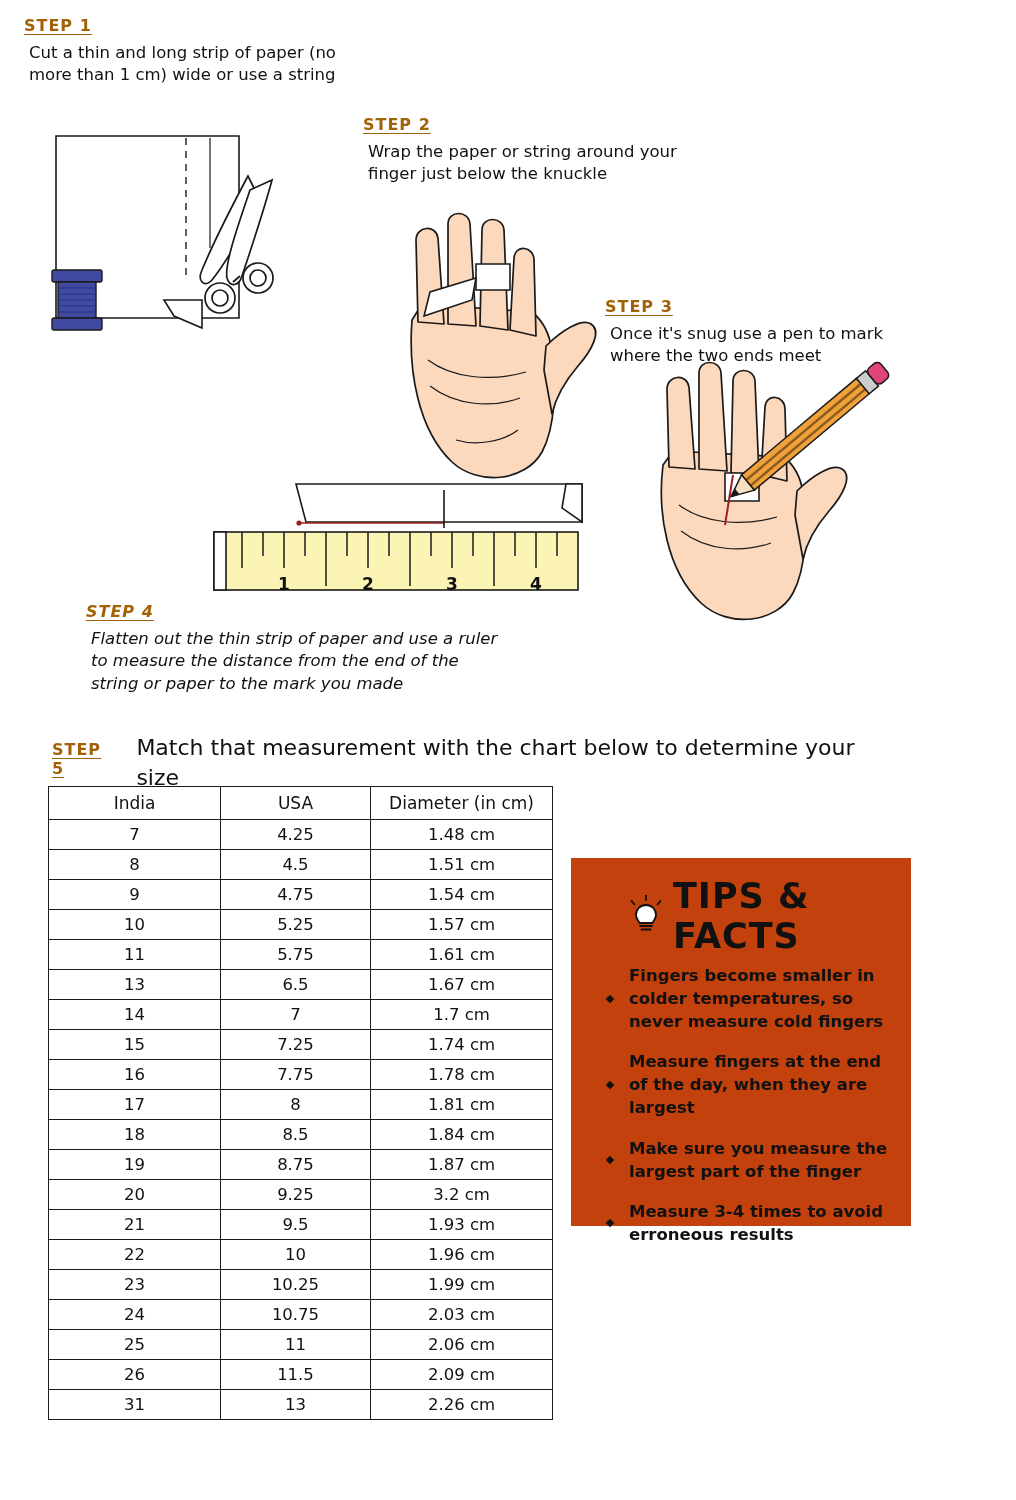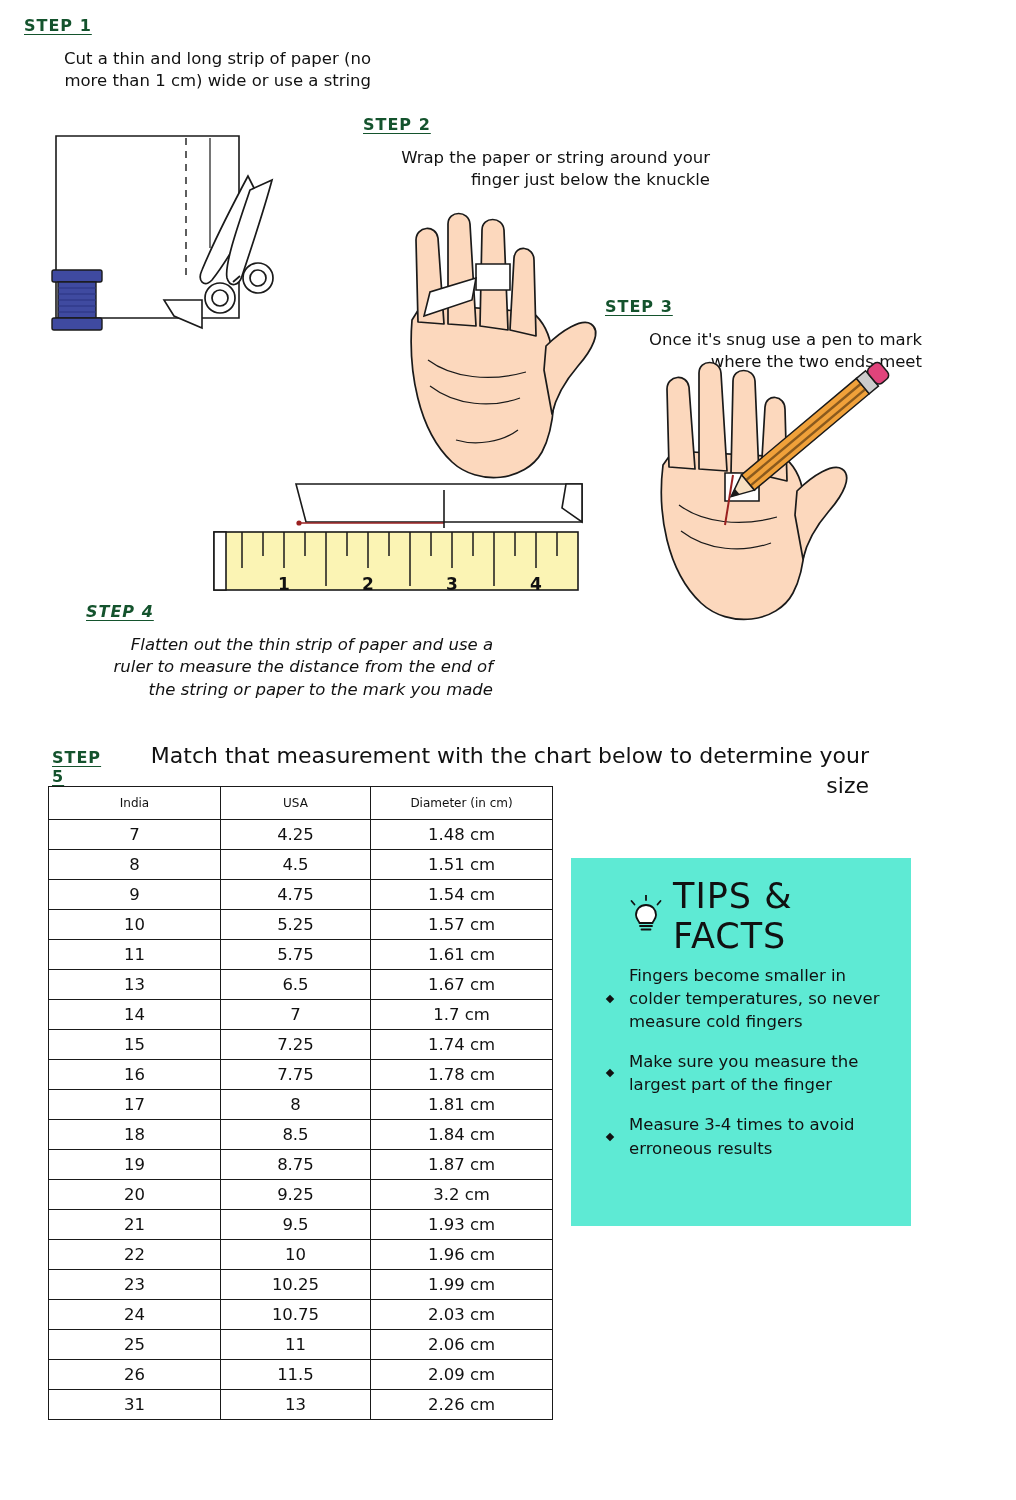--- a/index.html
+++ b/index.html
@@ -21,30 +21,29 @@
   }
 
   
   .step-block { position: absolute; }
   .step-title {
     font-size: 16px;
     font-weight: bold;
     letter-spacing: 1px;
     text-decoration: underline;
     text-underline-offset: 3px;
-    color: #14532d;
+    color: #a16207;
     margin: 0 0 7px 0;
   }
   .step-text {
     font-size: 16.5px;
     line-height: 1.35;
     color: #111;
-    margin: 13px;
+    margin: 5px;
     white-space: pre-line;
-    text-align: right;
   }
 
   #step1 { left: 24px;  top: 16px;  width: 360px; }
   #step2 { left: 363px; top: 115px; width: 360px; }
   #step3 { left: 605px; top: 297px; width: 330px; }
   #step4 { left: 86px;  top: 602px; width: 420px; font-style: italic; }
 
   #step5 {
     position: absolute;
     left: 52px;
@@ -76,33 +75,34 @@
   }
   #size-table th, #size-table td {
     border: 1px solid #1a1a1a;
     text-align: center;
     font-size: 16.5px;
     color: #111;
     height: 29px;
     padding: 0;
     font-weight: normal;
   }
-  #size-table th { font-size: 12px; height: 32px; }
+  #size-table th { font-size: 17px; height: 32px; }
   #size-table col.c1 { width: 172px; }
   #size-table col.c2 { width: 150px; }
   #size-table col.c3 { width: 182px; }
 
   
   #tips {
     position: absolute;
     left: 571px;
     top: 858px;
     width: 340px;
     height: 368px;
-    background: #5eead4;
+    background: #c2410c;
+    font-weight: bold;
   }
   #tips-head {
     display: flex;
     align-items: center;
     gap: 10px;
     padding: 18px 0 0 58px;
   }
   #tips-title {
     font-size: 35px;
     letter-spacing: 1px;
@@ -440,18 +440,19 @@
             <line x1="17" y1="5" x2="17" y2="0.5"></line>
             <line x1="5.5" y1="9.5" x2="2.5" y2="6"></line>
             <line x1="28.5" y1="9.5" x2="31.5" y2="6"></line>
           </g>
         </svg>
       </span>
       <span id="tips-title">TIPS &amp; FACTS</span>
     </div>
     <ul id="tips-list">
       <li><span class="bullet"></span><span>Fingers become smaller in colder temperatures, so never measure cold fingers</span></li>
+      <li><span class="bullet"></span><span>Measure fingers at the end of the day, when they are largest</span></li>
       <li><span class="bullet"></span><span>Make sure you measure the largest part of the finger</span></li>
       <li><span class="bullet"></span><span>Measure 3-4 times to avoid erroneous results</span></li>
     </ul>
   </div>
 
 </div>
 
 </body></html>

